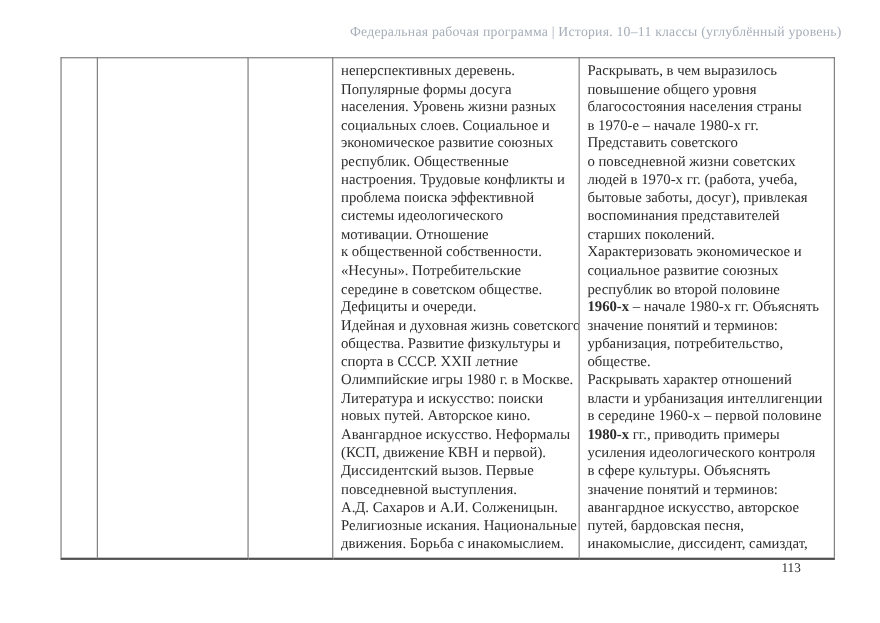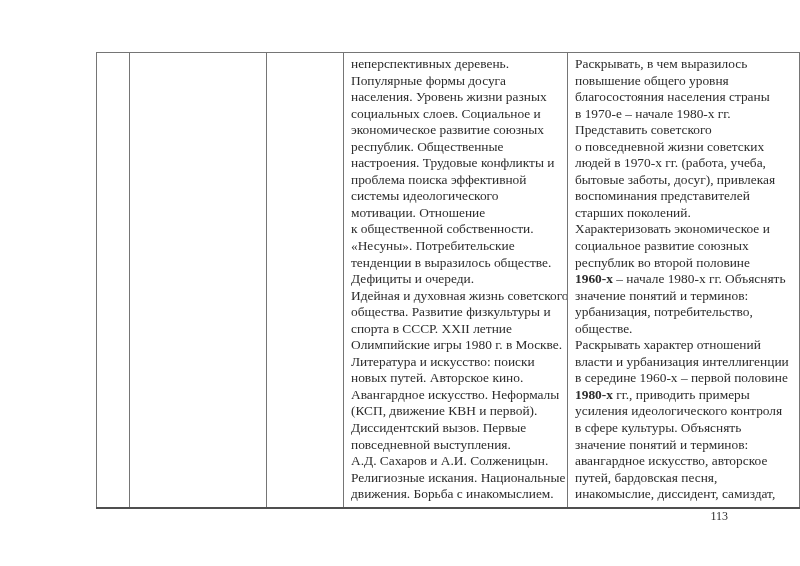--- a/index.html
+++ b/index.html
@@ -23,21 +23,20 @@
   }
 
   table.doc-table {
     position: absolute;
     left: 55px;
     top: 52px;
     width: 698px;
     height: 451px;
     border-collapse: collapse;
     table-layout: fixed;
-    margin-left: 41px;
   }
   table.doc-table td {
     border: 1px solid var(--border-color, #757575);
     vertical-align: top;
     padding: 0;
   }
   table.doc-table tr td {
     border-bottom: 2px solid var(--border-bottom-color, #4f4f4f);
   }
   .col1 { width: 32px; }
@@ -62,20 +61,21 @@
     right: 72px;
     font-size: 12px;
     color: var(--text-color, #2c2c2c);
   }
 </style>
 </head>
 <body>
 
 <div class="page">
 
+  <div class="running-header">Федеральная рабочая программа | История. 10–11 классы (углублённый уровень)</div>
 
   <table class="doc-table">
     <tbody>
         <tr>
       <td class="col1"></td>
       <td class="col2"></td>
       <td class="col3"></td>
       <td class="col4">
         <div class="textblock">
               <div class="line">неперспективных деревень.</div>
@@ -83,21 +83,21 @@
               <div class="line">населения. Уровень жизни разных</div>
               <div class="line">социальных слоев. Социальное и</div>
               <div class="line">экономическое развитие союзных</div>
               <div class="line">республик. Общественные</div>
               <div class="line">настроения. Трудовые конфликты и</div>
               <div class="line">проблема поиска эффективной</div>
               <div class="line">системы идеологического</div>
               <div class="line">мотивации. Отношение</div>
               <div class="line">к общественной собственности.</div>
               <div class="line">«Несуны». Потребительские</div>
-              <div class="line">тенденции в выразилось обществе.</div>
+              <div class="line">середине в советском обществе.</div>
               <div class="line">Дефициты и очереди.</div>
               <div class="line">Идейная и духовная жизнь советского</div>
               <div class="line">общества. Развитие физкультуры и</div>
               <div class="line">спорта в СССР. XXII летние</div>
               <div class="line">Олимпийские игры 1980 г. в Москве.</div>
               <div class="line">Литература и искусство: поиски</div>
               <div class="line">новых путей. Авторское кино.</div>
               <div class="line">Авангардное искусство. Неформалы</div>
               <div class="line">(КСП, движение КВН и первой).</div>
               <div class="line">Диссидентский вызов. Первые</div>

